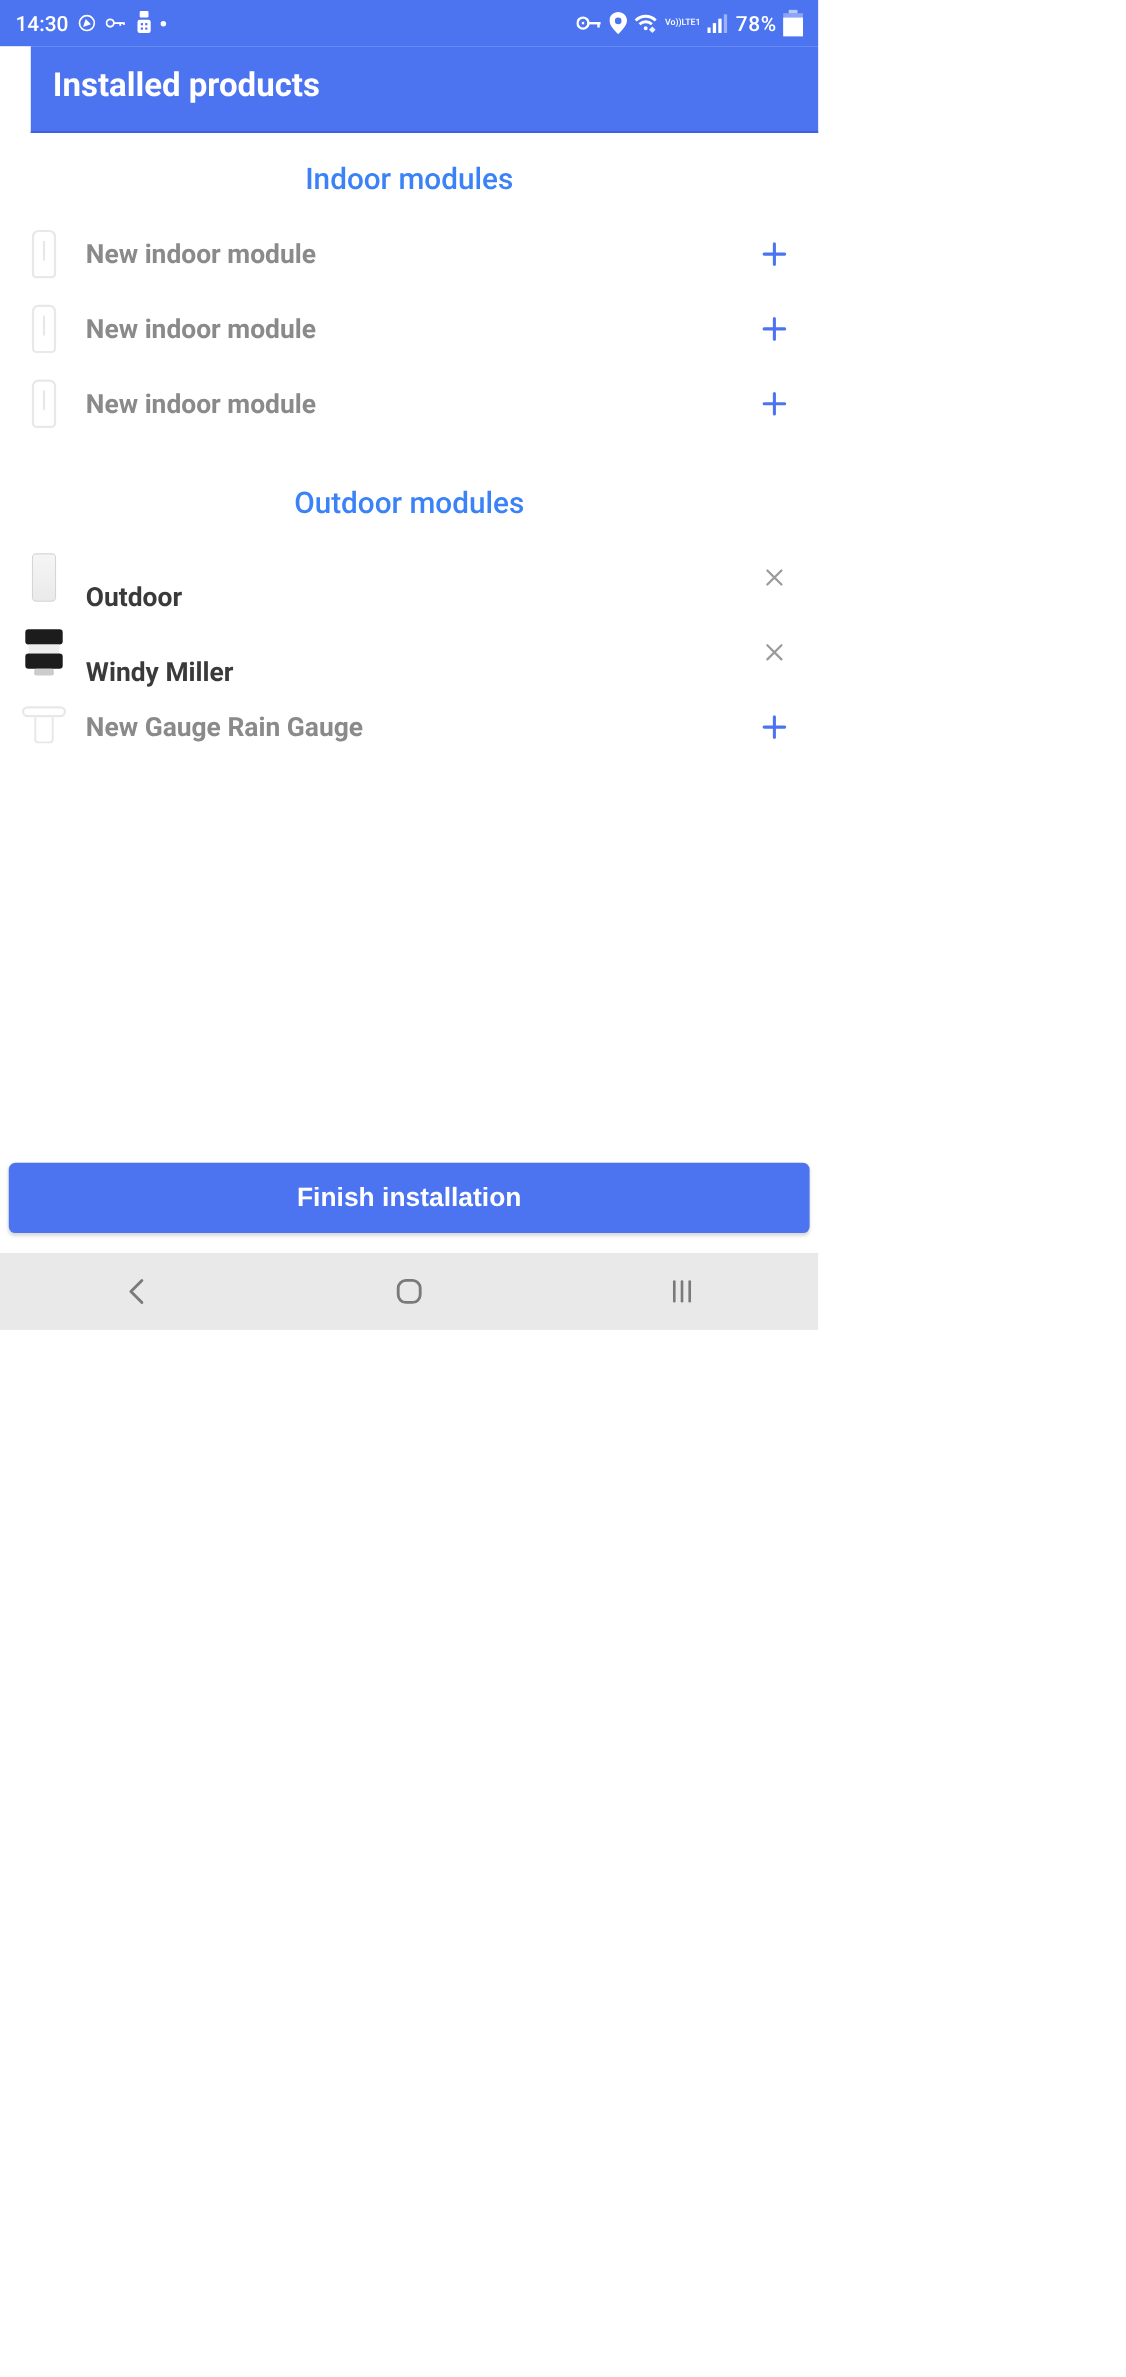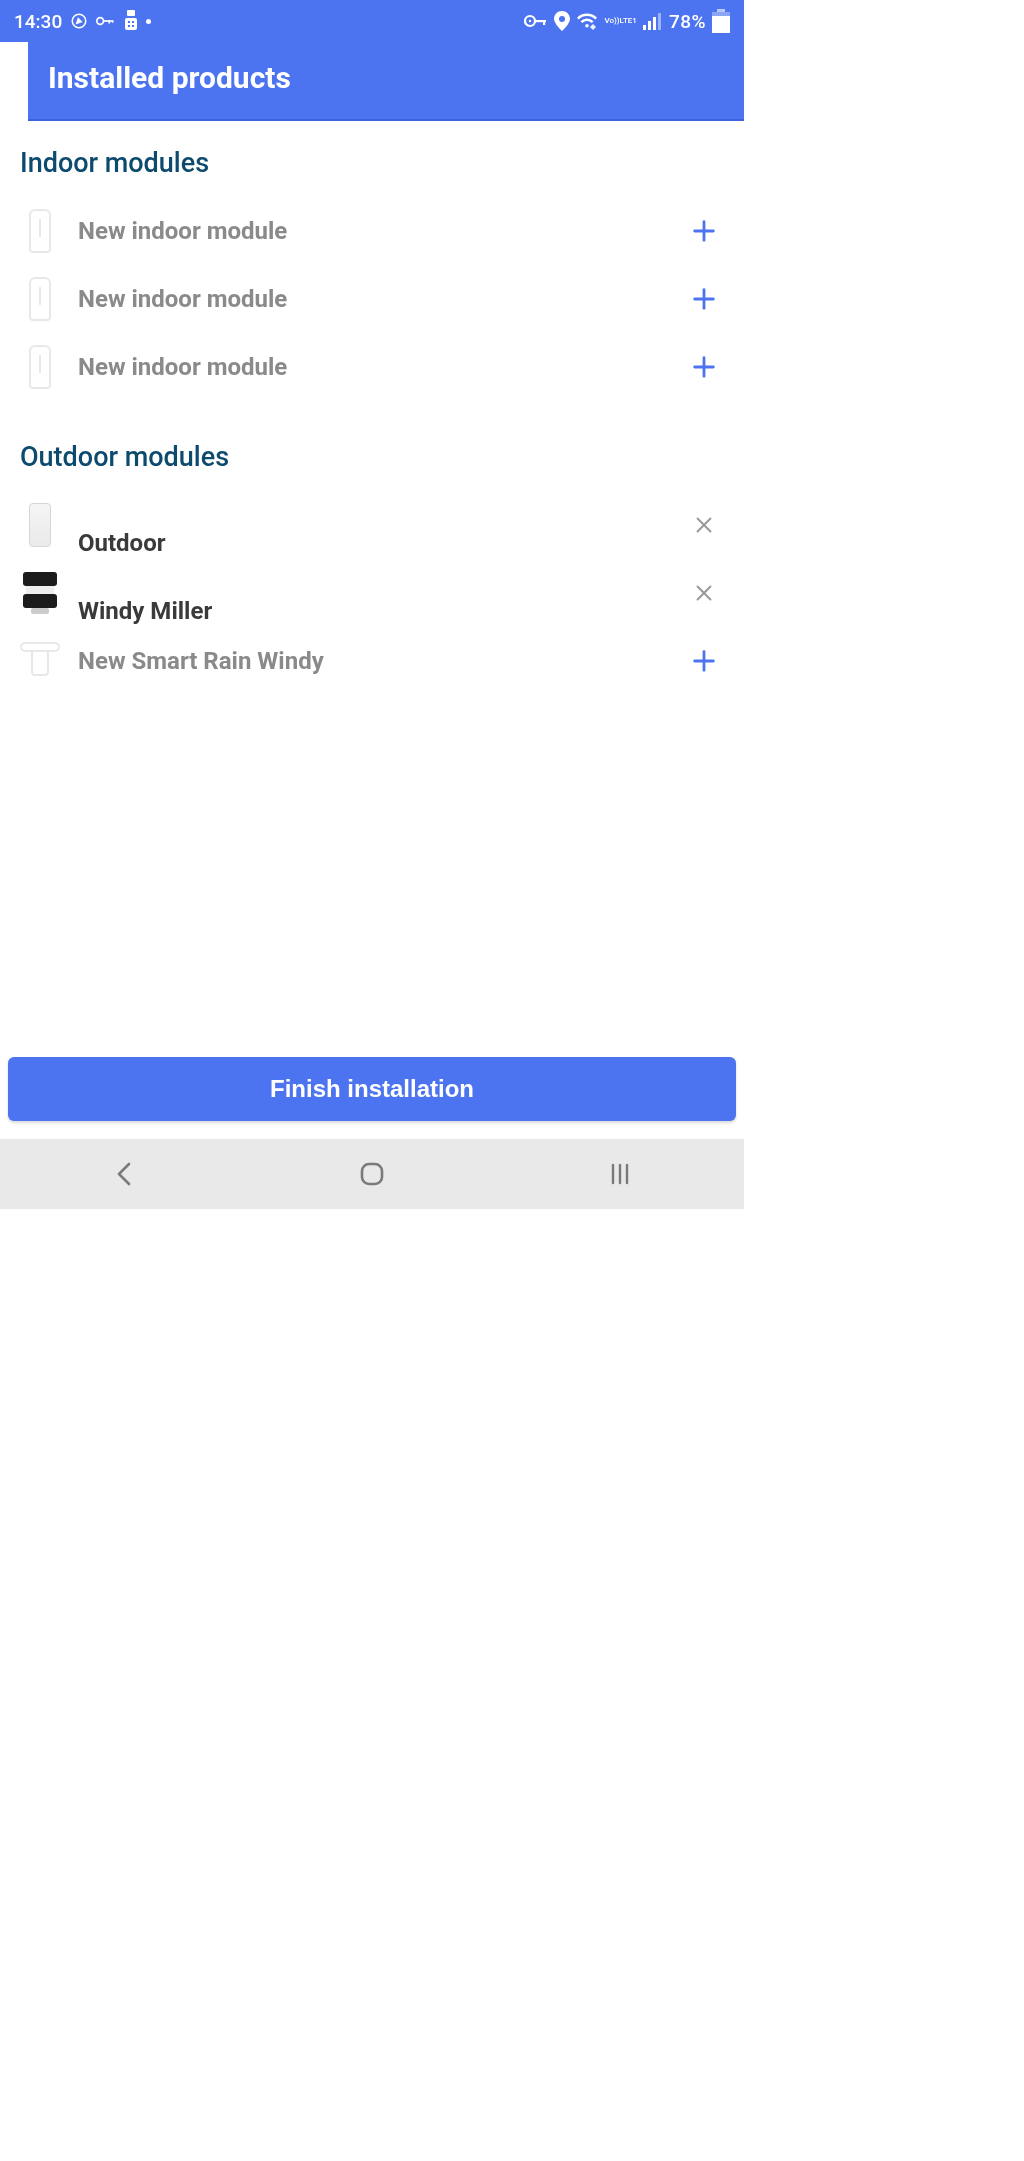--- a/index.html
+++ b/index.html
@@ -17,21 +17,21 @@
   .battery::before{content:''; position:absolute; top:0; left:5px; width:8px; height:3px; background:rgba(255,255,255,0.6);}
   .battery-body{position:absolute; top:3px; left:0; width:18px; height:21px; background:rgba(255,255,255,0.35);}
   .battery-fill{position:absolute; bottom:0; left:0; width:18px; height:17px; background:#fff;}
 
   
   .header { background: #4d74f0; padding: 18px 20px 24px 20px; border-bottom: 2px solid #3e62dd; margin-left: 28px;}
   .header h1 { color: #fff; font-size: 30px; font-weight: 700; }
 
   
   .content { flex: 1; background: #fff; padding: 22px 20px 0 20px; overflow: hidden; }
-  .section-title { color: #0c4a6e; font-size: 27px; font-weight: 500; margin-bottom: 18px; margin-top: 4px;}
+  .section-title { color: #3b82f6; font-size: 27px; font-weight: 500; margin-bottom: 18px; margin-top: 4px; text-align: center;}
   .section-title.second{ margin-top: 40px; }
   .row { display: flex; align-items: center; height: 68px; gap: 18px; }
   .row .thumb { width: 40px; height: 48px; display: flex; align-items:center; justify-content:center; flex-shrink:0;}
   .row .label { flex: 1; font-size: 24px; color: #525252; font-weight: 700;}
   .row .label.dark { color: #3a3a3a; margin-top: 35px; }
   .row .action { width: 40px; height: 40px; display:flex; align-items:center; justify-content:center; flex-shrink:0; cursor:pointer;}
   .row .label.placeholder { color: #8a8a8a; }
 
   
   .cyl-faint { width: 22px; height: 44px; border: 2px solid #e8e8e8; border-radius: 6px 6px 4px 4px; position:relative;}
@@ -210,21 +210,21 @@
       </div>
     </div>
 
     <div class="row">
       <div class="thumb">
         <div class="rain">
             <div class="top"></div>
             <div class="stem"></div>
           </div>
       </div>
-      <div class="label placeholder">New Smart Rain Windy</div>
+      <div class="label placeholder">New Gauge Rain Gauge</div>
       <div class="action">
         <svg width="28" height="28" viewBox="0 0 24 24" stroke="#4d74f0" stroke-width="2.4" stroke-linecap="round">
             <line x1="12" y1="4" x2="12" y2="20"></line>
             <line x1="4" y1="12" x2="20" y2="12"></line>
           </svg>
       </div>
     </div>
 
   </div>
 

